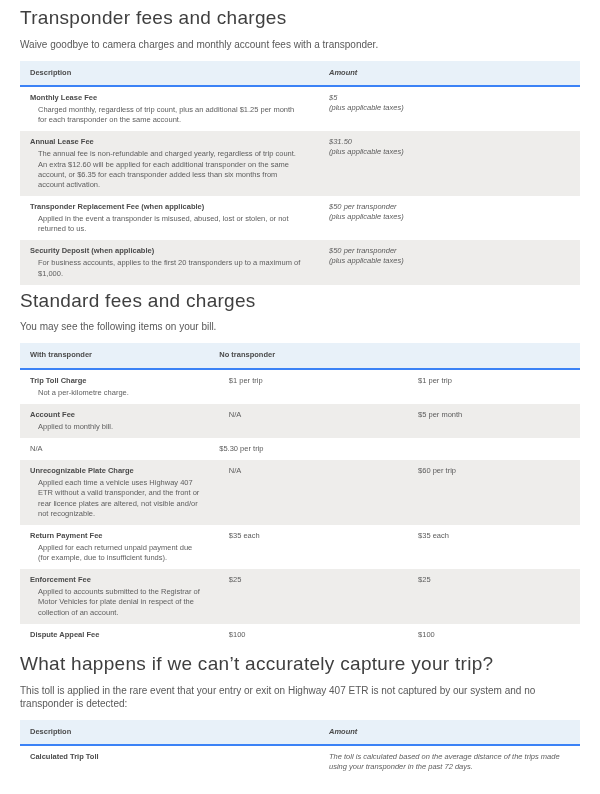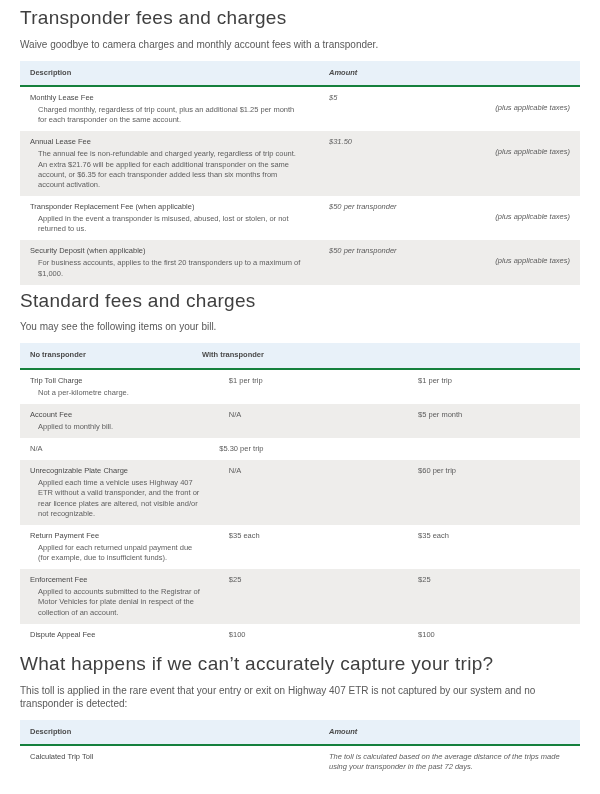--- a/index.html
+++ b/index.html
@@ -20,21 +20,21 @@
     line-height: 1.2;
   }
   p.section-intro {
     font-size: 10px;
     color: #595959;
     margin: 0 0 10px 0;
     line-height: 1.3;
   }
 
   .fees-table { width: 100%; margin-bottom: 4px; }
-  .thead { display: flex; background: #e8f1f9; border-bottom: 2px solid #15803d; }
+  .thead { display: flex; background: #e8f1f9; border-bottom: 2px solid #3b82f6; }
   .thead .cell {
     font-weight: 700;
     color: #4a4a4a;
     padding: 7px 10px;
   }
   .tbody .row { display: flex; background: #ffffff; }
   .tbody .row:nth-child(even) { background: #eeedeb; }
 
   .cell {
     font-size: 7.5px;
@@ -46,28 +46,28 @@
 
   
   .cols-2 .c1 { width: 53.4%; }
   .cols-2 .c2 { width: 46.6%; font-style: italic; }
   
   .cols-3 .c1 { width: 35.5%; }
   .cols-3 .c2 { width: 33.8%; }
   .cols-3 .c3 { width: 30.7%; }
 
   .row-title {
-    font-weight: 400;
+    font-weight: 700;
     color: #4a4a4a;
     margin-bottom: 2px;
   }
   .row-desc:empty, .amount-note:empty { display: none; }
   .row-desc { color: #5e5e5e; margin-left: 8px; }
   .amount-value { color: #5c5c5c; }
-  .amount-note { color: #5c5c5c; text-align: right; }
+  .amount-note { color: #5c5c5c; }
 </style>
 </head>
 <body>
 
 <div class="page">
 
   <section>
     <h1 class="section-title">Transponder fees and charges</h1>
     <p class="section-intro">Waive goodbye to camera charges and monthly account fees with a transponder.</p>
 
@@ -85,21 +85,21 @@
           </div>
           <div class="cell c2">
             <div class="amount-value">$5</div>
             <div class="amount-note">(plus applicable taxes)</div>
           </div>
         </div>
 
         <div class="row">
           <div class="cell c1">
             <div class="row-title">Annual Lease Fee</div>
-            <div class="row-desc">The annual fee is non-refundable and charged yearly, regardless of trip count. An extra $21.76 will be applied for each additional transponder on the same account, or $6.35 for each transponder added less than six months from account activation.</div>
+            <div class="row-desc">The annual fee is non-refundable and charged yearly, regardless of trip count. An extra $12.60 will be applied for each additional transponder on the same account, or $6.35 for each transponder added less than six months from account activation.</div>
           </div>
           <div class="cell c2">
             <div class="amount-value">$31.50</div>
             <div class="amount-note">(plus applicable taxes)</div>
           </div>
         </div>
 
         <div class="row">
           <div class="cell c1">
             <div class="row-title">Transponder Replacement Fee (when applicable)</div>
@@ -125,22 +125,22 @@
       </div>
     </div>
   </section>
 
   <section>
     <h1 class="section-title">Standard fees and charges</h1>
     <p class="section-intro">You may see the following items on your bill.</p>
 
     <div class="fees-table cols-3">
       <div class="thead">
+        <div class="cell c2">With transponder</div>
         <div class="cell c3">No transponder</div>
-        <div class="cell c2">With transponder</div>
       </div>
       <div class="tbody">
 
         <div class="row">
           <div class="cell c1">
             <div class="row-title">Trip Toll Charge</div>
             <div class="row-desc">Not a per-kilometre charge.</div>
           </div>
           <div class="cell c2">$1 per trip</div>
           <div class="cell c3">$1 per trip</div>

